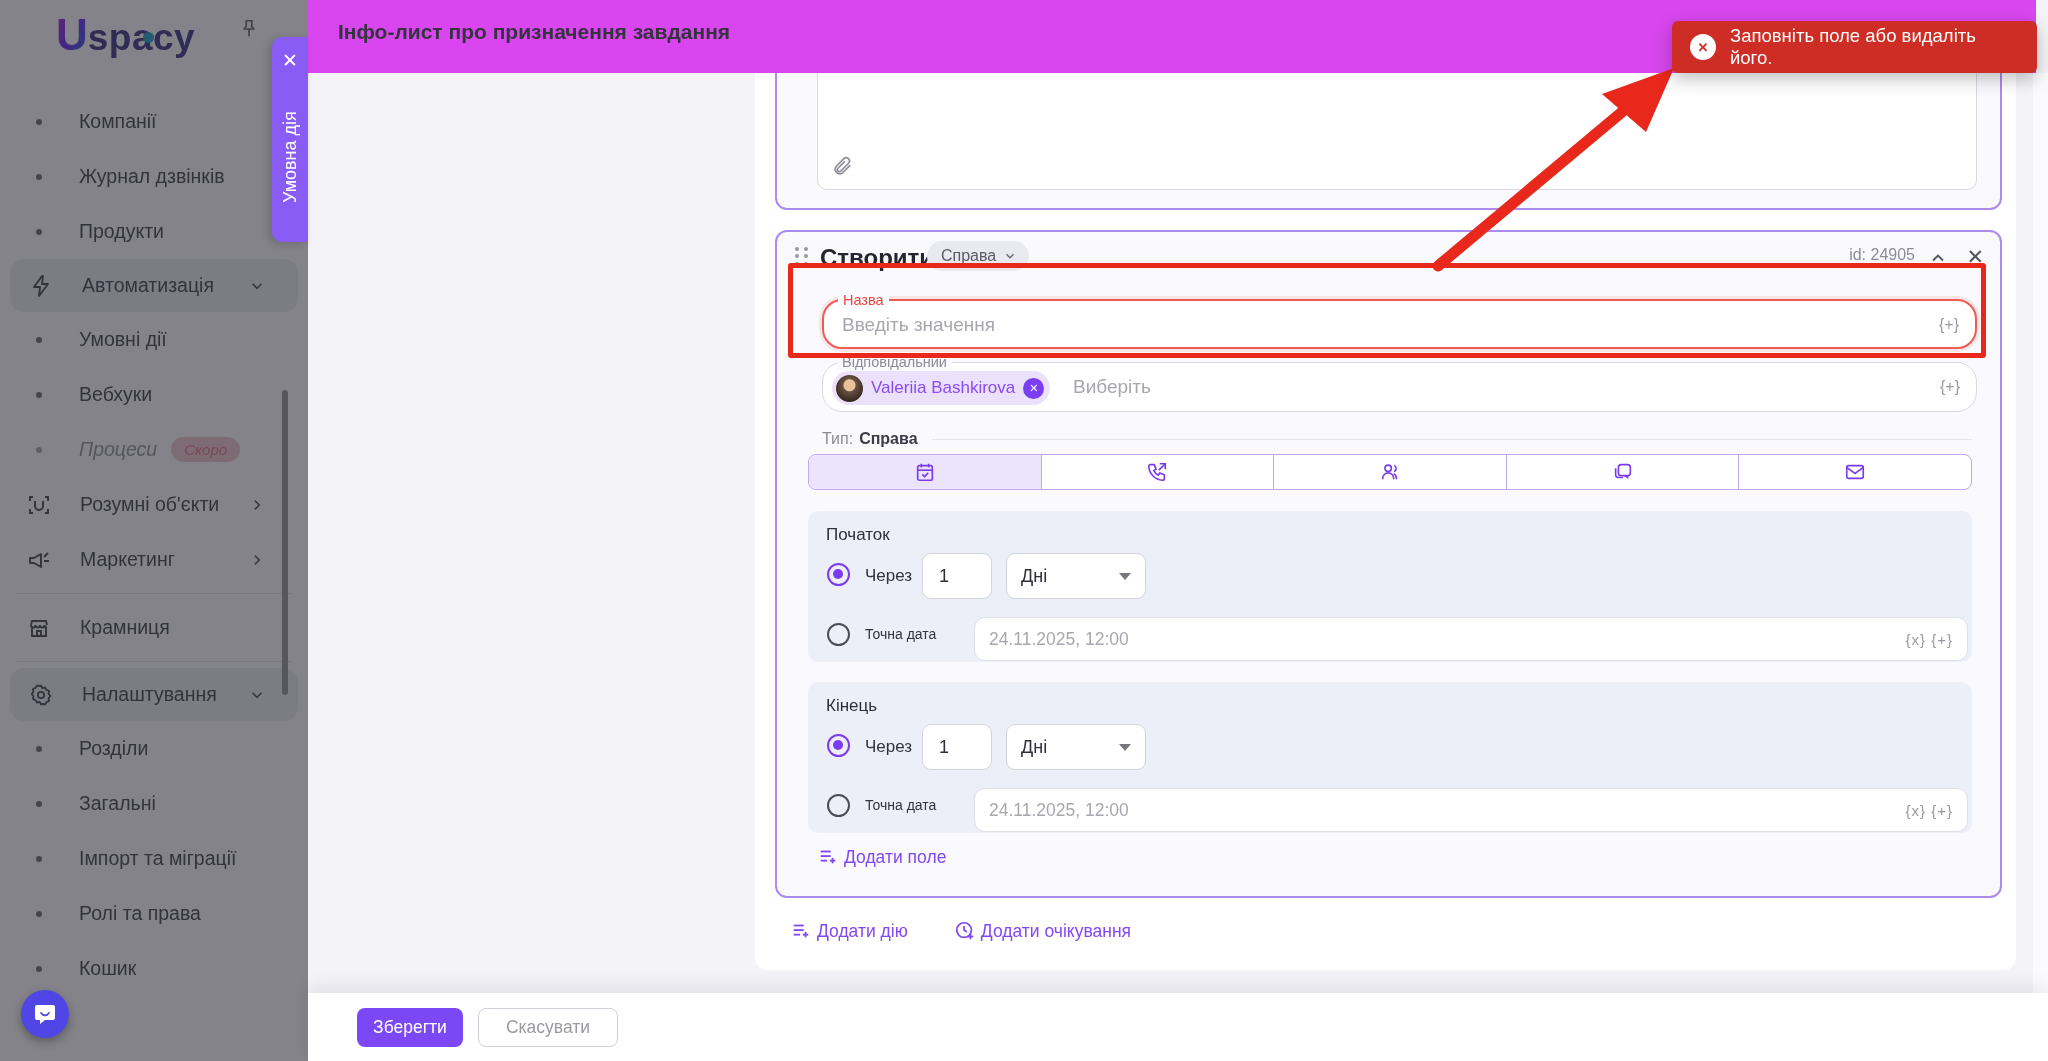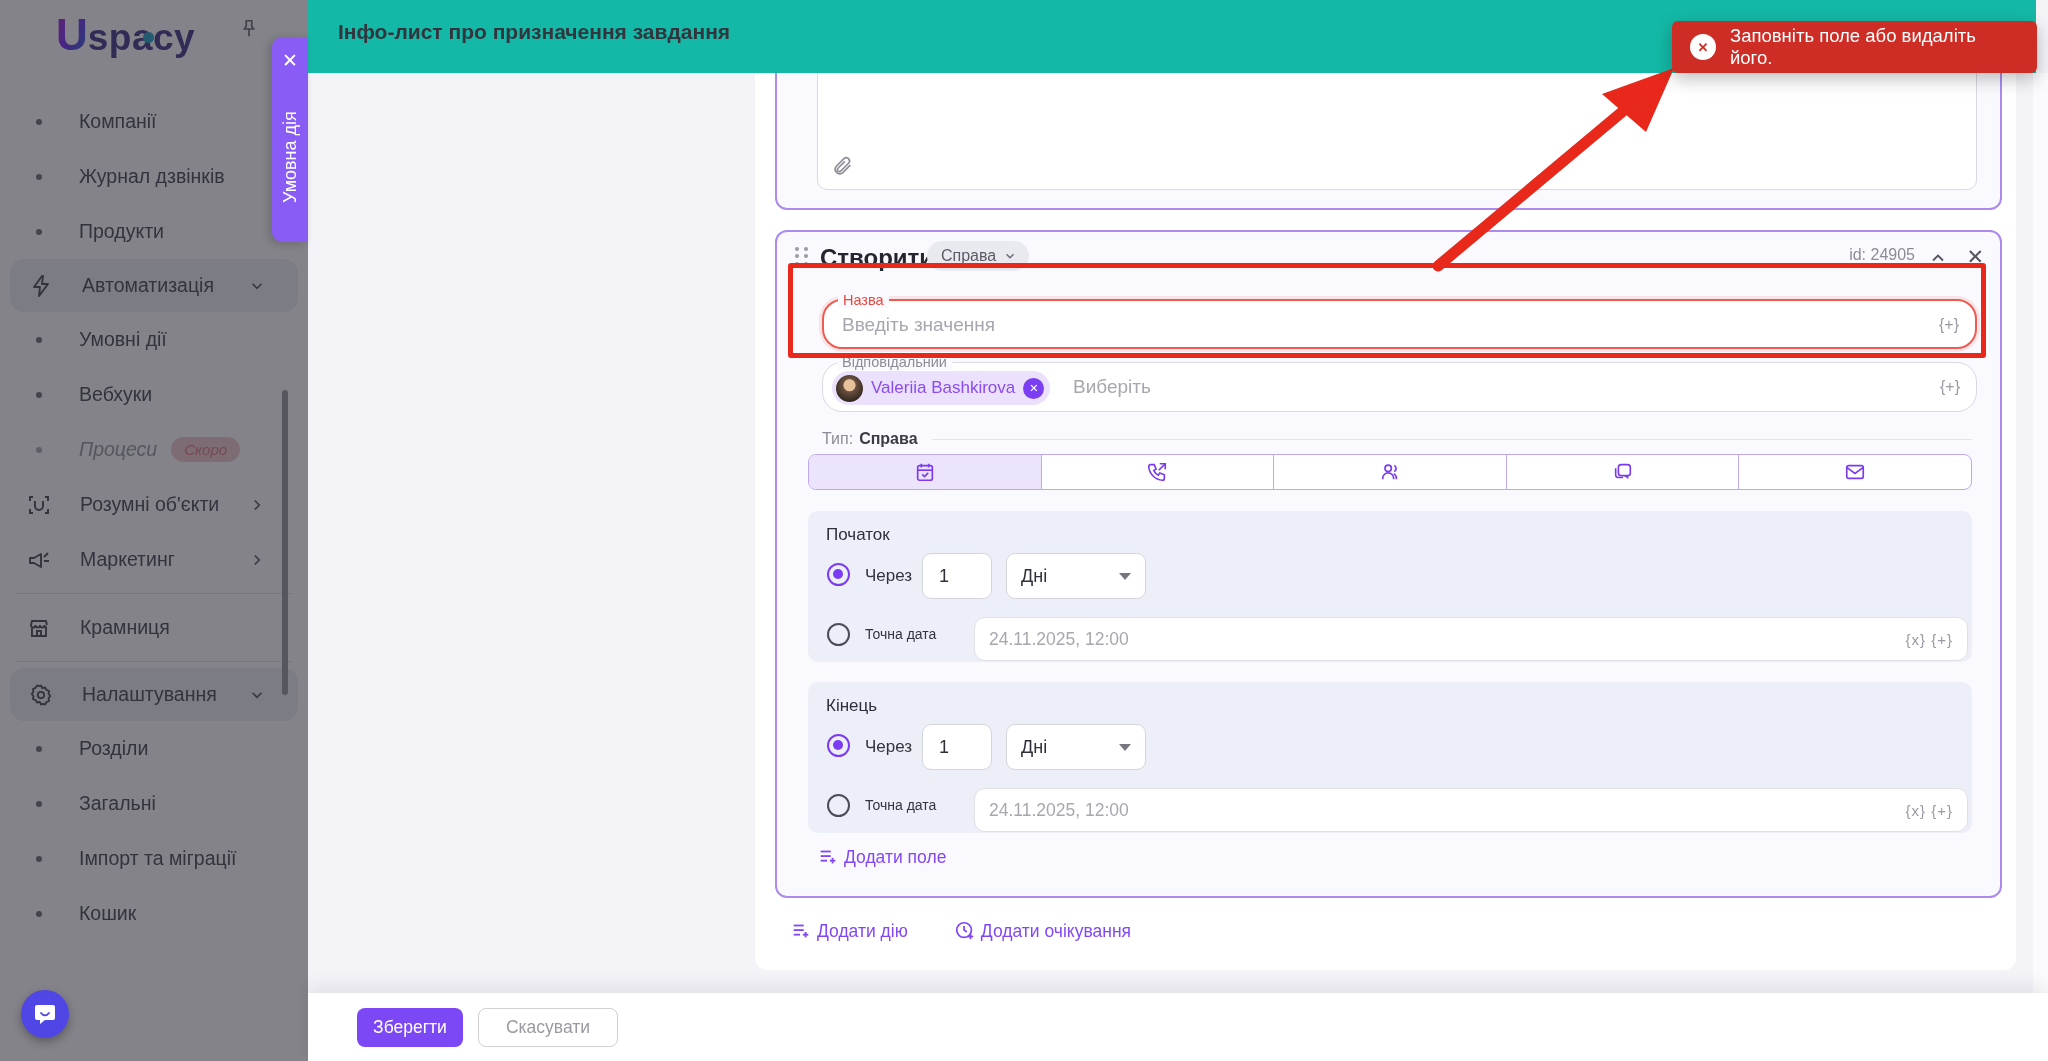--- a/index.html
+++ b/index.html
@@ -22,21 +22,21 @@
   .chev { margin-left:auto; margin-right:26px; color:#5a5a64; display:flex; }
   .side-item.dis { color:#9a9aa4;font-style:italic; }
   .side-item.dis .bullet { background:#aeaeb6; }
   .badge-soon { margin-left:14px; background:#f3cdd2; color:#e2808a; font-size:15px; padding:4px 13px; border-radius:14px; }
   .side-div { border-top:1px solid #e4e4ea; margin:6px 16px; }
   #side-scrollbar { position:absolute; right:20px; top:390px; width:6px; height:305px; background:#9b9ba3; border-radius:3px; }
   #side-overlay { position:absolute; left:0; top:0; width:308px; height:1061px; background:rgba(30,30,40,0.55); z-index:5; }
   #chat-fab { position:absolute; left:21px; top:990px; width:48px; height:48px; border-radius:50%; background:#4f46e5; z-index:9; display:flex; align-items:center; justify-content:center; box-shadow:0 4px 10px rgba(0,0,0,.3); }
 
   
-  #drawer-header { position:absolute; left:308px; top:0; right:12px; height:73px; background:#14b8a6; z-index:3; }
+  #drawer-header { position:absolute; left:308px; top:0; right:12px; height:73px; background:#d946ef; z-index:3; }
   #drawer-title { position:absolute; left:30px; top:20px; font-size:21px; font-weight:bold; color:#34343e; }
   #vertical-tab { position:absolute; left:272px; top:37px; width:36px; height:205px; background:#8a5cf6; border-radius:10px 0 0 10px; z-index:8; box-shadow:-3px 2px 8px rgba(0,0,0,.18); }
   #tab-close { position:absolute; top:12px; left:0; width:36px; text-align:center; color:#fff; font-size:19px; }
   #tab-label { position:absolute; top:40px; left:0; width:36px; height:160px; color:#fff; font-size:18px; writing-mode:vertical-rl; transform:rotate(180deg); display:flex; align-items:center; justify-content:center; }
 
   #canvas { position:absolute; left:308px; top:73px; width:1740px; height:920px; background:#f3f3f8; overflow:hidden; }
   #white-col { position:absolute; left:447px; top:-10px; width:1261px; height:907px; background:#ffffff; border-radius:12px; }
   #right-strip { position:absolute; left:1725px; top:0; width:15px; height:920px; background:#fbfbfd; }
 
   .flow-card { position:absolute; background:#faf9fd; border:2px solid #ab8bf0; border-radius:12px; }
@@ -229,20 +229,24 @@
     <div class="side-item">
         <span class="bullet"></span>
         <span class="s-lbl">Загальні</span>
       </div>
     <div class="side-item">
         <span class="bullet"></span>
         <span class="s-lbl">Імпорт та міграції</span>
       </div>
     <div class="side-item">
         <span class="bullet"></span>
+        <span class="s-lbl">Ролі та права</span>
+      </div>
+    <div class="side-item">
+        <span class="bullet"></span>
         <span class="s-lbl">Кошик</span>
       </div>
   </div>
   <div id="side-scrollbar"></div>
 </div>
 <div id="side-overlay"></div>
 <div id="chat-fab">
   <span>
       <svg width="24" height="24" viewBox="0 0 24 24" fill="#fff">
         <path d="M4 3h16a2 2 0 0 1 2 2v11a2 2 0 0 1-2 2h-8l-5 4v-4H4a2 2 0 0 1-2-2V5a2 2 0 0 1 2-2z"></path>

